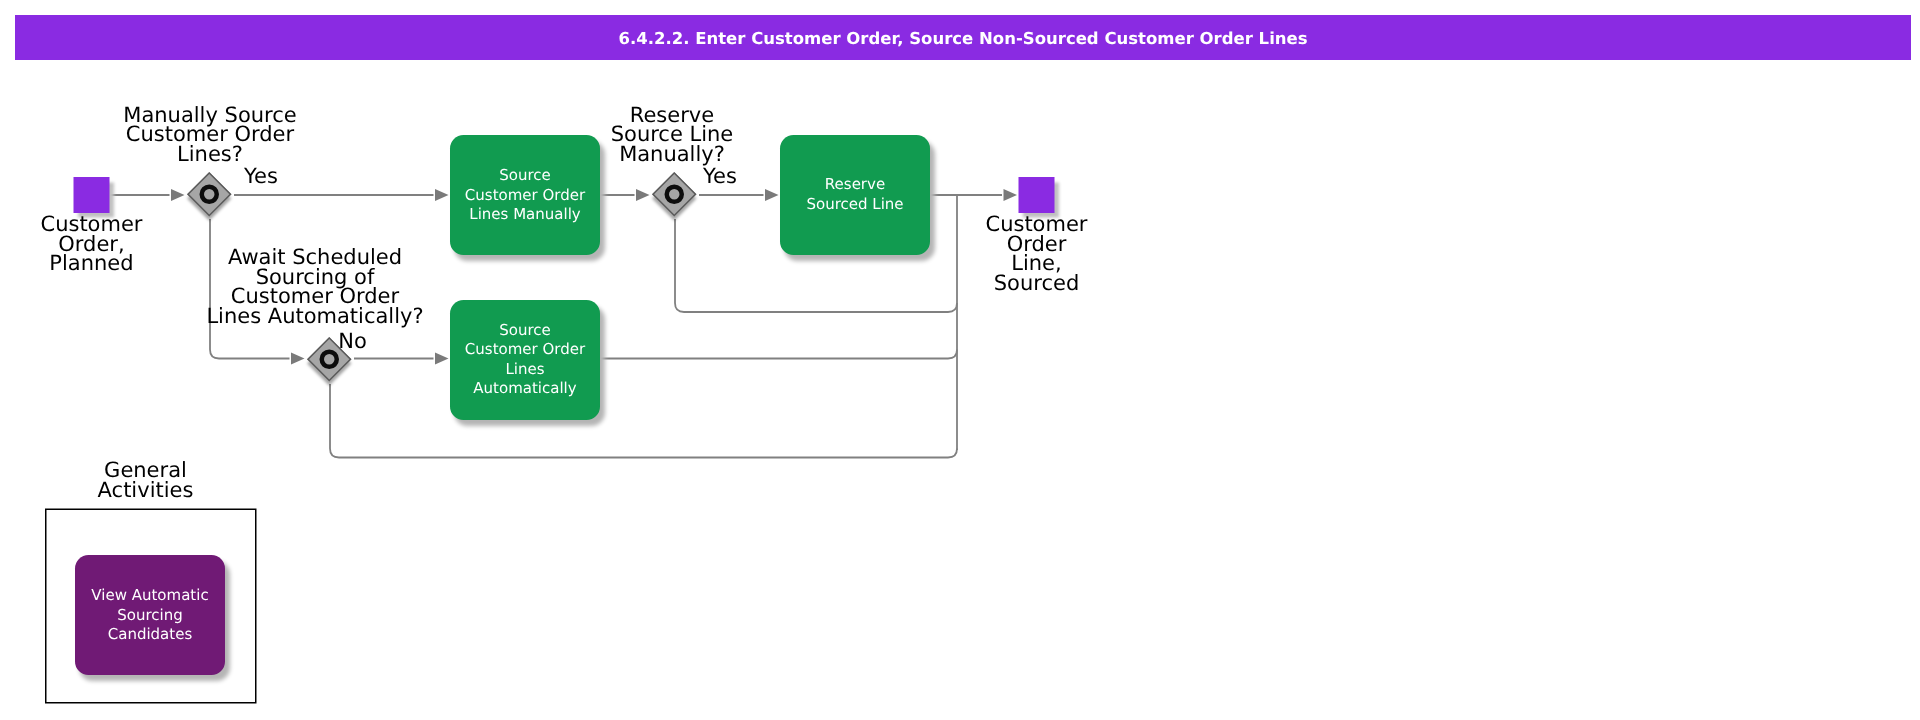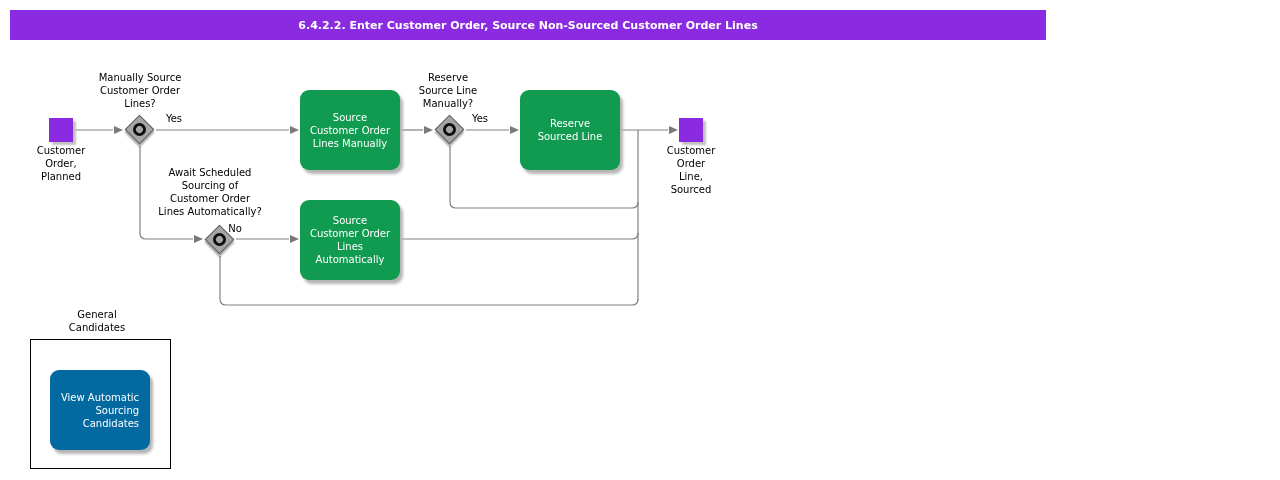--- a/index.html
+++ b/index.html
@@ -5,21 +5,21 @@
   * { margin:0; padding:0; box-sizing:border-box; }
   html,body { background:#fff; }
   #canvas {
     position:relative;
     width:1280px; height:480px;
     background:#fff;
     font-family:"DejaVu Sans", "Liberation Sans", sans-serif;
     overflow:hidden;
   }
   .titlebar {
-    position:absolute; left:10px; top:10px; width:1036px; height:30px;
+    position:absolute; left:10px; top:10px; width:1264px; height:30px;
     background:#8A2BE2;
     display:flex; align-items:center; justify-content:center;
     color:#fff; font-size:11px; font-weight:bold;
   }
   .connectors { position:absolute; left:0; top:0; pointer-events:none; }
   .connectors path, .connectors line { stroke:#808080; stroke-width:1.2; fill:none; }
   .connectors polygon { fill:#7a7a7a; stroke:none; }
   .event-square {
     position:absolute; width:24px; height:24px;
     background:#8A2BE2;
@@ -44,21 +44,21 @@
     cursor:pointer;
   }
   .gateway .ring {
     position:absolute; left:3px; top:3px;
     width:13px; height:13px;
     border:3px solid #0d0d0d; border-radius:50%;
     background:transparent;
   }
   .lbl {
     position:absolute;
-    color:#000; font-size:10px; line-height:13px;
+    color:#000; font-size:14px; line-height:13px;
     text-align:center; white-space:pre-line;
   }
   .frame {
     position:absolute; left:30px; top:339px; width:141px; height:130px;
     background:#fff; border:1px solid #000;
   }
 </style>
 </head>
 <body>
 
@@ -144,21 +144,21 @@
   <div class="lbl" style="left:220px; top:222px; width:30px;">No</div>
 
   <div class="task" style="left: 300px; top: 200px; background-color: rgb(17, 155, 80);">
     <span>Source
 Customer Order
 Lines
 Automatically</span>
   </div>
 
   <div class="lbl" style="left:52px; top:308px; width:90px;">General
-Candidates</div>
+Activities</div>
   <div class="frame"></div>
-  <div class="task" style="left: 50px; top: 370px; background-color: #0369a1; text-align: right;">
+  <div class="task" style="left: 50px; top: 370px; background-color: #701a75;">
     <span>View Automatic
 Sourcing
 Candidates</span>
   </div>
 
 </div>
 
 </body></html>

